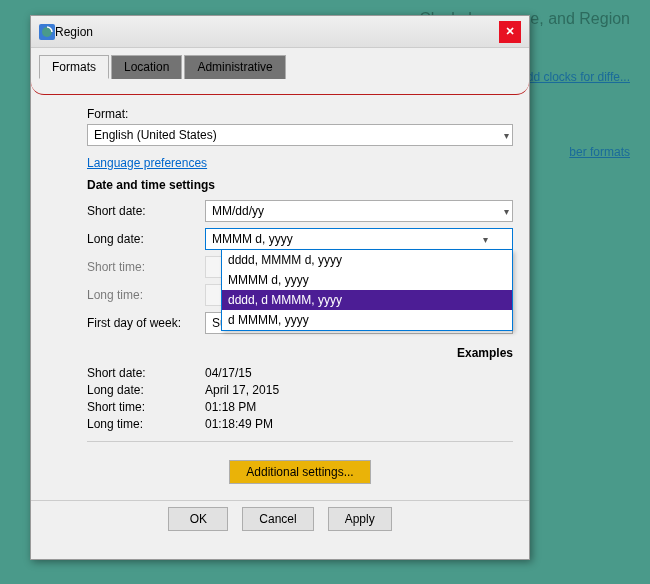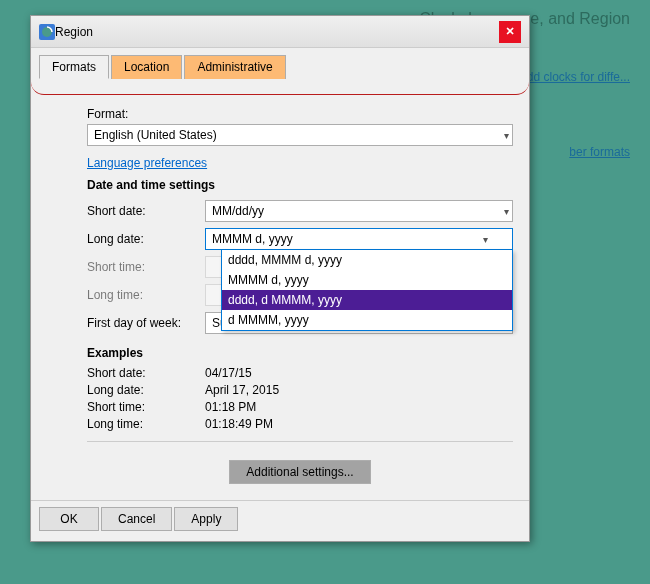--- a/index.html
+++ b/index.html
@@ -120,21 +120,21 @@
       padding: 6px 8px 16px 8px;
       background: #f0f0f0;
       border-bottom: 1px solid #b91c1c;
       border-radius: 13px;
     }
 
     .tab {
       padding: 4px 12px;
       border: 1px solid #adadad;
       border-bottom: none;
-      background: #fdba74;
+      background: #737373;
       cursor: pointer;
       font-size: 12px;
       margin-right: 2px;
       position: relative;
       top: 1px;
     }
 
     .tab.active {
       background: #f0f0f0;
       border-bottom: 1px solid #f0f0f0;
@@ -264,20 +264,21 @@
     }
 
     .examples-section {
       margin-top: 8px;
     }
 
     .examples-title {
       font-size: 12px;
       font-weight: bold;
       margin-bottom: 6px;
+      text-align: right;
     }
 
     .examples-grid {
       display: grid;
       grid-template-columns: 110px 1fr;
       gap: 3px 8px;
     }
 
     .example-label {
       font-size: 12px;
@@ -298,29 +299,29 @@
     .bottom-buttons {
       display: flex;
       justify-content: center;
       padding: 8px 0 4px 0;
     }
 
     .additional-btn {
       padding: 4px 16px;
       font-size: 12px;
       border: 1px solid #adadad;
-      background: #a3a3a3;
+      background: #eab308;
       cursor: pointer;
     }
 
     .action-buttons {
       display: flex;
-      justify-content: flex-start;
-      gap: 2px;
-      padding: 6px 8px 10px 8px;
+      justify-content: center;
+      gap: 14px;
+      padding: 6px 8px 28px 8px;
       border-top: 1px solid #ccc;
     }
 
     .action-btn {
       padding: 4px 16px;
       font-size: 12px;
       border: 1px solid #adadad;
       background: #e1e1e1;
       cursor: pointer;
       min-width: 60px;

